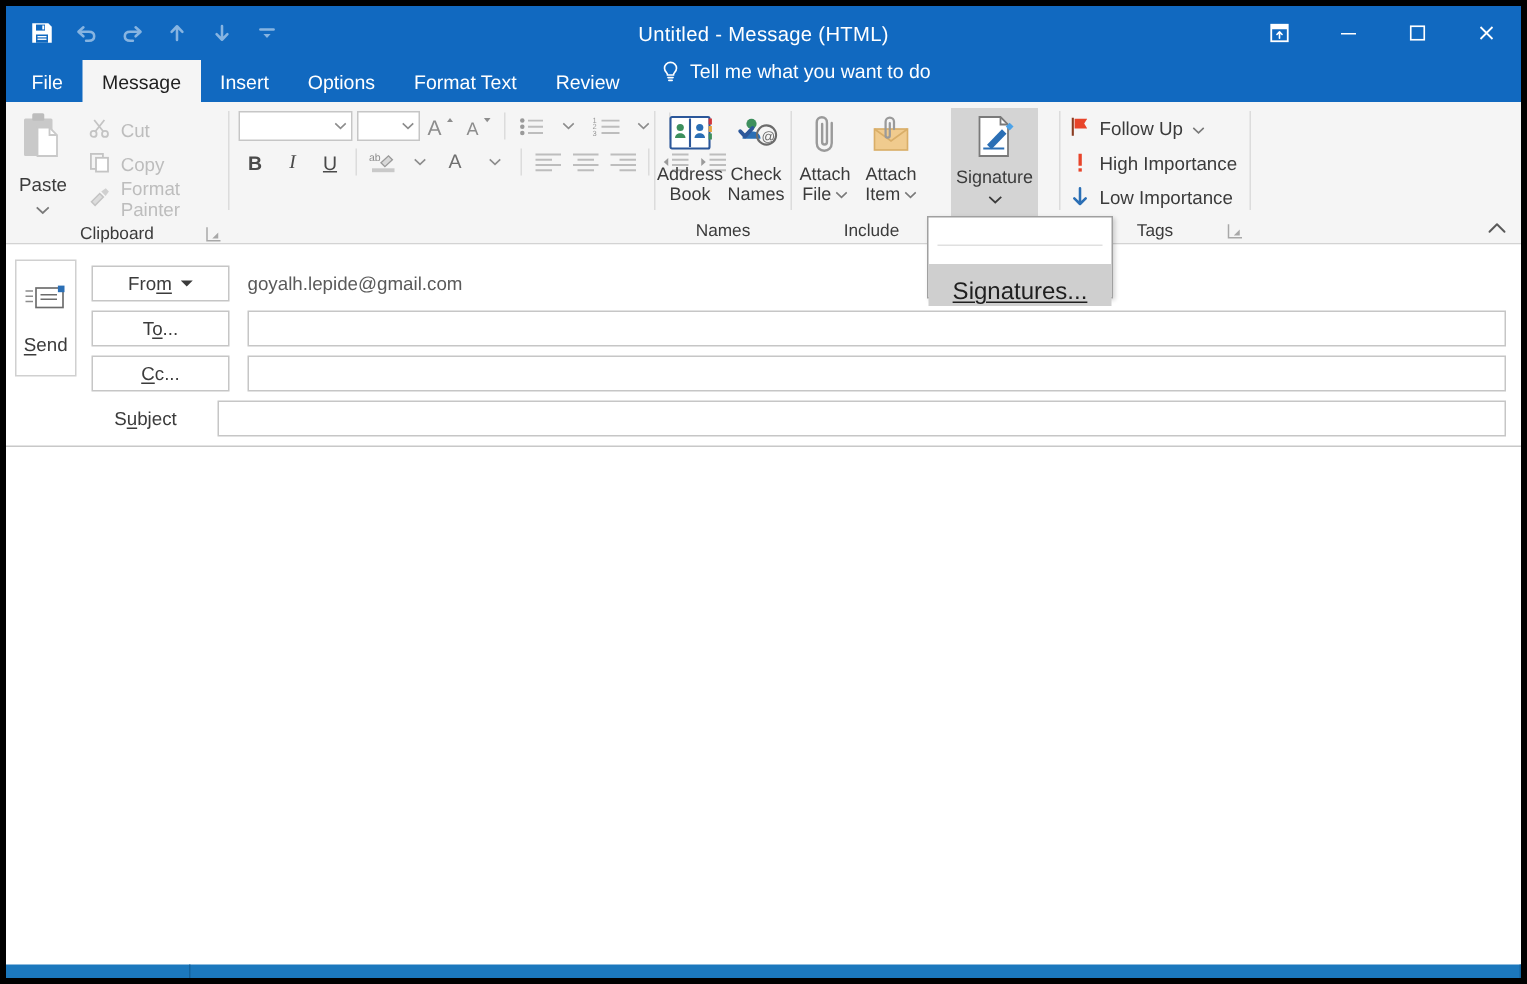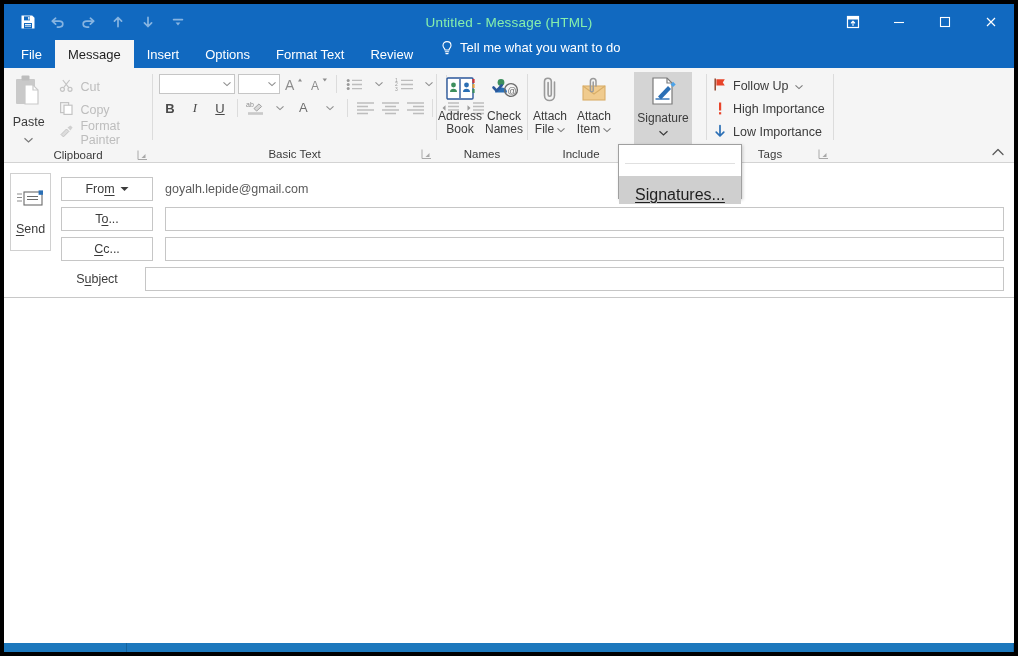--- a/index.html
+++ b/index.html
@@ -24,21 +24,21 @@
   }
   .qat { position:absolute; left:10px; top:0; height:36px; display:flex; align-items:center; gap:2px; }
   .qat-btn {
     width:28px; height:28px; display:flex; align-items:center; justify-content:center;
     color:#ffffff;
   }
   .qat-btn.dim svg { opacity:.62; }
   .title-text {
     position:absolute; left:0; right:0; top:0; height:36px;
     display:flex; align-items:center; justify-content:center;
-    color:#86efac; font-size:13.5px; letter-spacing:.2px;
+    color:#ffffff; font-size:13.5px; letter-spacing:.2px;
     pointer-events:none;
   }
   .wincontrols { position:absolute; right:0; top:0; height:36px; display:flex; align-items:center; }
   .wc { width:46px; height:36px; display:flex; align-items:center; justify-content:center; color:#fff; }
 
   
   .tabstrip {
     height:28px; background:#1169c0; flex:0 0 28px;
     display:flex; align-items:stretch; padding-left:4px;
   }
@@ -456,29 +456,20 @@
               </svg>
           </div>
           <div class="icobtn">
             <svg width="20" height="14" viewBox="0 0 20 14">
                 <path d="M8 2h11M8 5.5h11M8 9h11M8 12.5h11" stroke="#bdbdbd" stroke-width="1.3"></path>
                 <path d="M2.5 4.3L5.5 7l-3 2.7z" fill="#9a9a9a"></path>
               </svg>
           </div>
         </div>
       </div>
-      <div class="grp-label">
-        <span>Basic Text</span>
-        <span class="dlg">
-          <svg width="11" height="11" viewBox="0 0 11 11">
-              <path d="M1 1v9h9" fill="none" stroke="#6b6b6b" stroke-width="1"></path>
-              <path d="M4.5 8.5h4v-4z" fill="#6b6b6b"></path>
-            </svg>
-        </span>
-      </div>
     </div>
     <div class="grp-sep"></div>
 
     <div class="grp names">
       <div class="grp-body" style="justify-content:center;">
         <div class="bigbtn" style="width:44px;">
           <span>
             <svg width="32" height="30" viewBox="0 0 32 30">
               <rect x="3" y="3" width="26" height="21" rx="1" fill="#fff" stroke="#2b579a" stroke-width="1.4"></rect>
               <path d="M16 4v19" stroke="#2b579a" stroke-width="1.4"></path>

